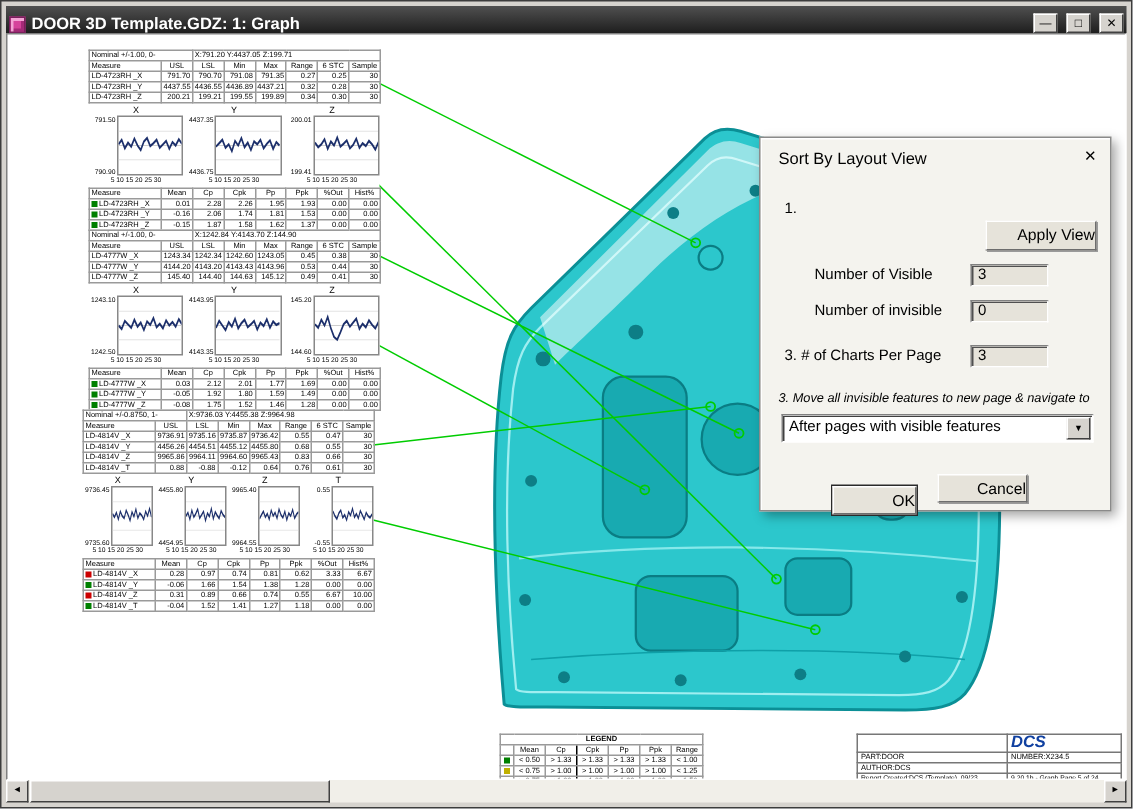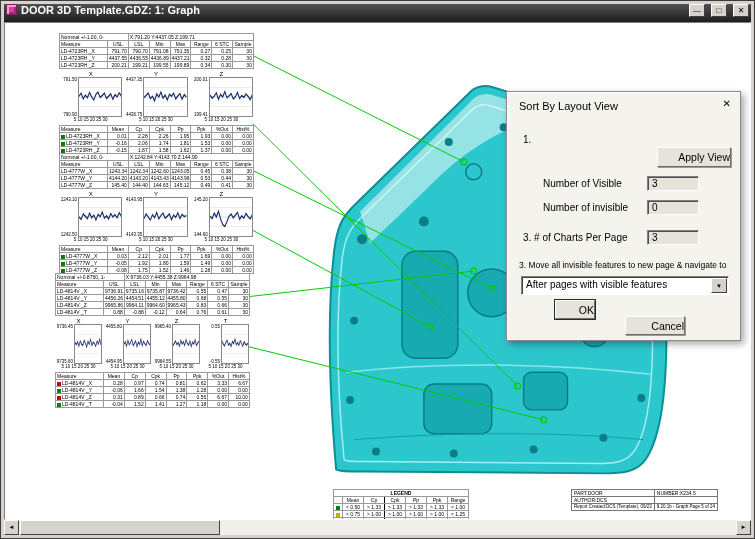--- a/index.html
+++ b/index.html
@@ -1,20 +1,20 @@
 <!DOCTYPE html>
 <html><head>
 <meta charset="utf-8">
 <style>
   html,body{margin:0;padding:0;background:#9aa0a6;font-family:"Liberation Sans",sans-serif;}
   *{box-sizing:border-box;}
   .window{position:relative;width:755px;height:539px;background:#d6d3ce;border:1px solid #3c3c3c;overflow:hidden;}
   
   .titlebar{position:absolute;top:3px;left:3px;right:3px;height:18px;
-    background:linear-gradient(#505050,#1e1e1e);display:flex;align-items:flex-start;gap:4px;padding:0 2px;}
+    background:linear-gradient(#505050,#1e1e1e);display:flex;align-items:flex-end;gap:4px;padding:0 2px;}
   .app-icon{width:11px;height:11px;background:#d6439b;border:1px solid #7a1f5c;
     box-shadow:inset 2px 2px 0 #f3a3d4, inset -2px -2px 0 #a52a77;}
   .wtitle{flex:1;color:#fff;font-size:11px;font-weight:bold;white-space:nowrap;overflow:hidden;}
   .winbtn{width:16px;height:13px;background:#d6d3ce;border:1px solid;border-color:#fff #404040 #404040 #fff;
     font-size:8px;line-height:11px;text-align:center;padding:0;margin-left:2px;color:#000;}
   
   .canvas{position:absolute;top:21px;left:3px;right:3px;bottom:18px;background:#fff;
     border:1px solid;border-color:#808080 #fff #fff #808080;overflow:hidden;}
   #scene{position:absolute;left:0;top:0;width:100%;height:100%;z-index:1;pointer-events:none;}
   
@@ -54,21 +54,21 @@
   .dlg-abs{position:absolute;}
   .combo{position:absolute;height:19px;background:#fff;border:1px solid;border-color:#808080 #fff #fff #808080;
     box-shadow:inset 1px 1px 0 #404040;padding:2px 18px 0 4px;white-space:nowrap;overflow:hidden;}
   .combo .arrowbtn{position:absolute;right:1px;top:1px;bottom:1px;width:16px;background:#d6d3ce;
     border:1px solid;border-color:#fff #404040 #404040 #fff;text-align:center;font-size:6px;line-height:14px;}
   .btn{position:absolute;background:#e6e3da;border:1px solid;border-color:#fff #6d6d6d #6d6d6d #fff;
     box-shadow:1px 1px 0 #9a9a9a;font-size:10.5px;font-family:"Liberation Sans",sans-serif;padding:0;text-align:right;}
   .btn.default{box-shadow:0 0 0 1px #2a2a2a,1px 1px 0 #9a9a9a;}
   .field{position:absolute;width:52px;height:15px;background:#e6e3da;border:1px solid;
     border-color:#808080 #fff #fff #808080;box-shadow:inset 1px 1px 0 #505050;padding:1px 0 0 4px;font-size:10px;}
-  .step3{font-size:8.5px;white-space:nowrap;}
+  .step3{font-size:8.5px;white-space:nowrap;font-style:italic;}
   
   .hscroll{position:absolute;left:3px;right:3px;bottom:3px;height:15px;background:#f1efe9;}
   .sb-btn{position:absolute;top:0;width:15px;height:15px;background:#d6d3ce;border:1px solid;
     border-color:#fff #404040 #404040 #fff;font-size:6px;line-height:13px;text-align:center;padding:0;color:#000;}
   .sb-thumb{position:absolute;top:0;left:16px;width:200px;height:15px;background:#d6d3ce;
     border:1px solid;border-color:#fff #404040 #404040 #fff;}
 </style>
 </head>
 <body>
 
@@ -695,20 +695,24 @@
               <td>&lt; 1.00</td>
               <td>&gt; 1.50</td>
             </tr>
           </tbody>
         </table>
       </div>
 
     <div class="titleblock">
       <table>
         <tbody>
+            <tr>
+          <td style="width:100px;height:12px"></td>
+          <td style="width: 76px; height: 12px; color: rgb(16, 64, 160);" class="dcs" id="dcs-brand">DCS</td>
+        </tr>
         <tr>
           <td>PART:DOOR</td>
           <td>NUMBER:X234.5</td>
         </tr>
         <tr>
           <td>AUTHOR:DCS</td>
           <td></td>
         </tr>
         <tr>
           <td style="font-size:4.5px">Report Created:DCS (Template), 09/23</td>
@@ -735,21 +739,21 @@
       <div class="dlg-abs" style="left:16px;top:140px">3.  # of Charts Per Page</div>
       <div class="field" style="left:140px;top:138px">3</div>
 
       <div class="dlg-abs step3" style="left:12px;top:168px">3. Move all invisible features to new page &amp; navigate to</div>
 
       <div class="combo" style="left:14px;top:184px;width:208px">
         <span>After pages with visible features</span>
         <span class="arrowbtn">▼</span>
       </div>
 
-      <button class="btn default" style="left:48px;top:208px;width:40px;height:19px">OK</button>
+      <button class="btn default" style="left:48px;top:232px;width:56px;height:19px">OK</button>
       <button class="btn" style="left:118px;top:224px;width:60px;height:19px">Cancel</button>
     </div>
   </div>
 
   <div class="hscroll">
     <button class="sb-btn" style="left:0">◄</button>
     <div class="sb-thumb"></div>
     <button class="sb-btn" style="right:0">►</button>
   </div>
 </div>

